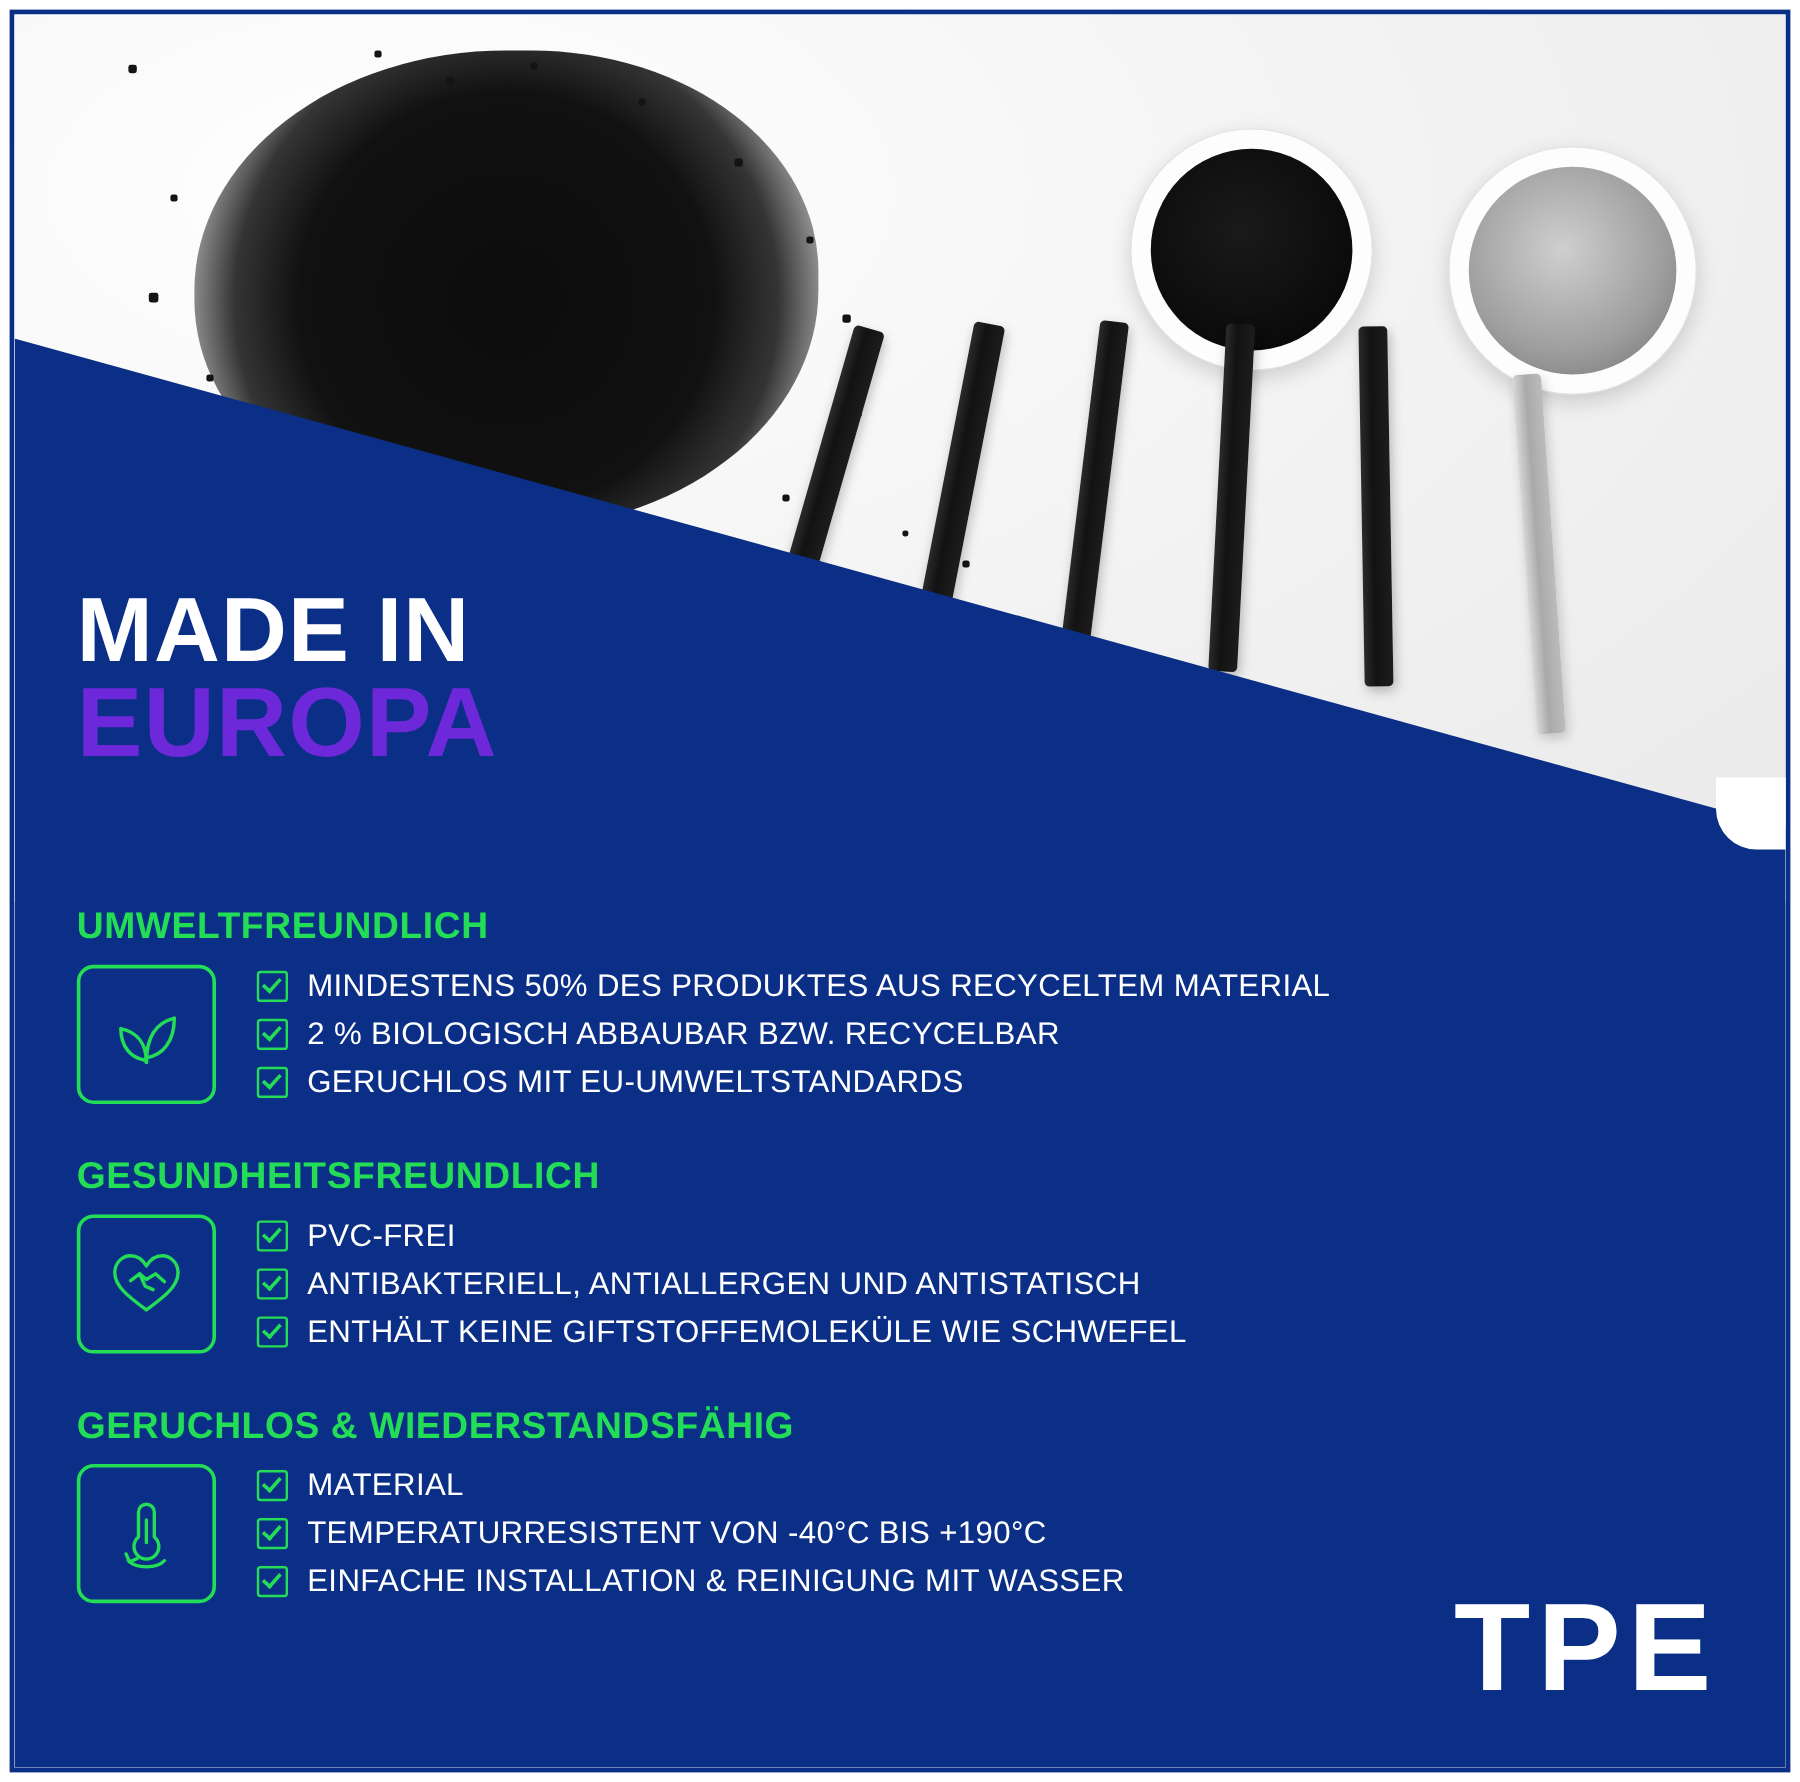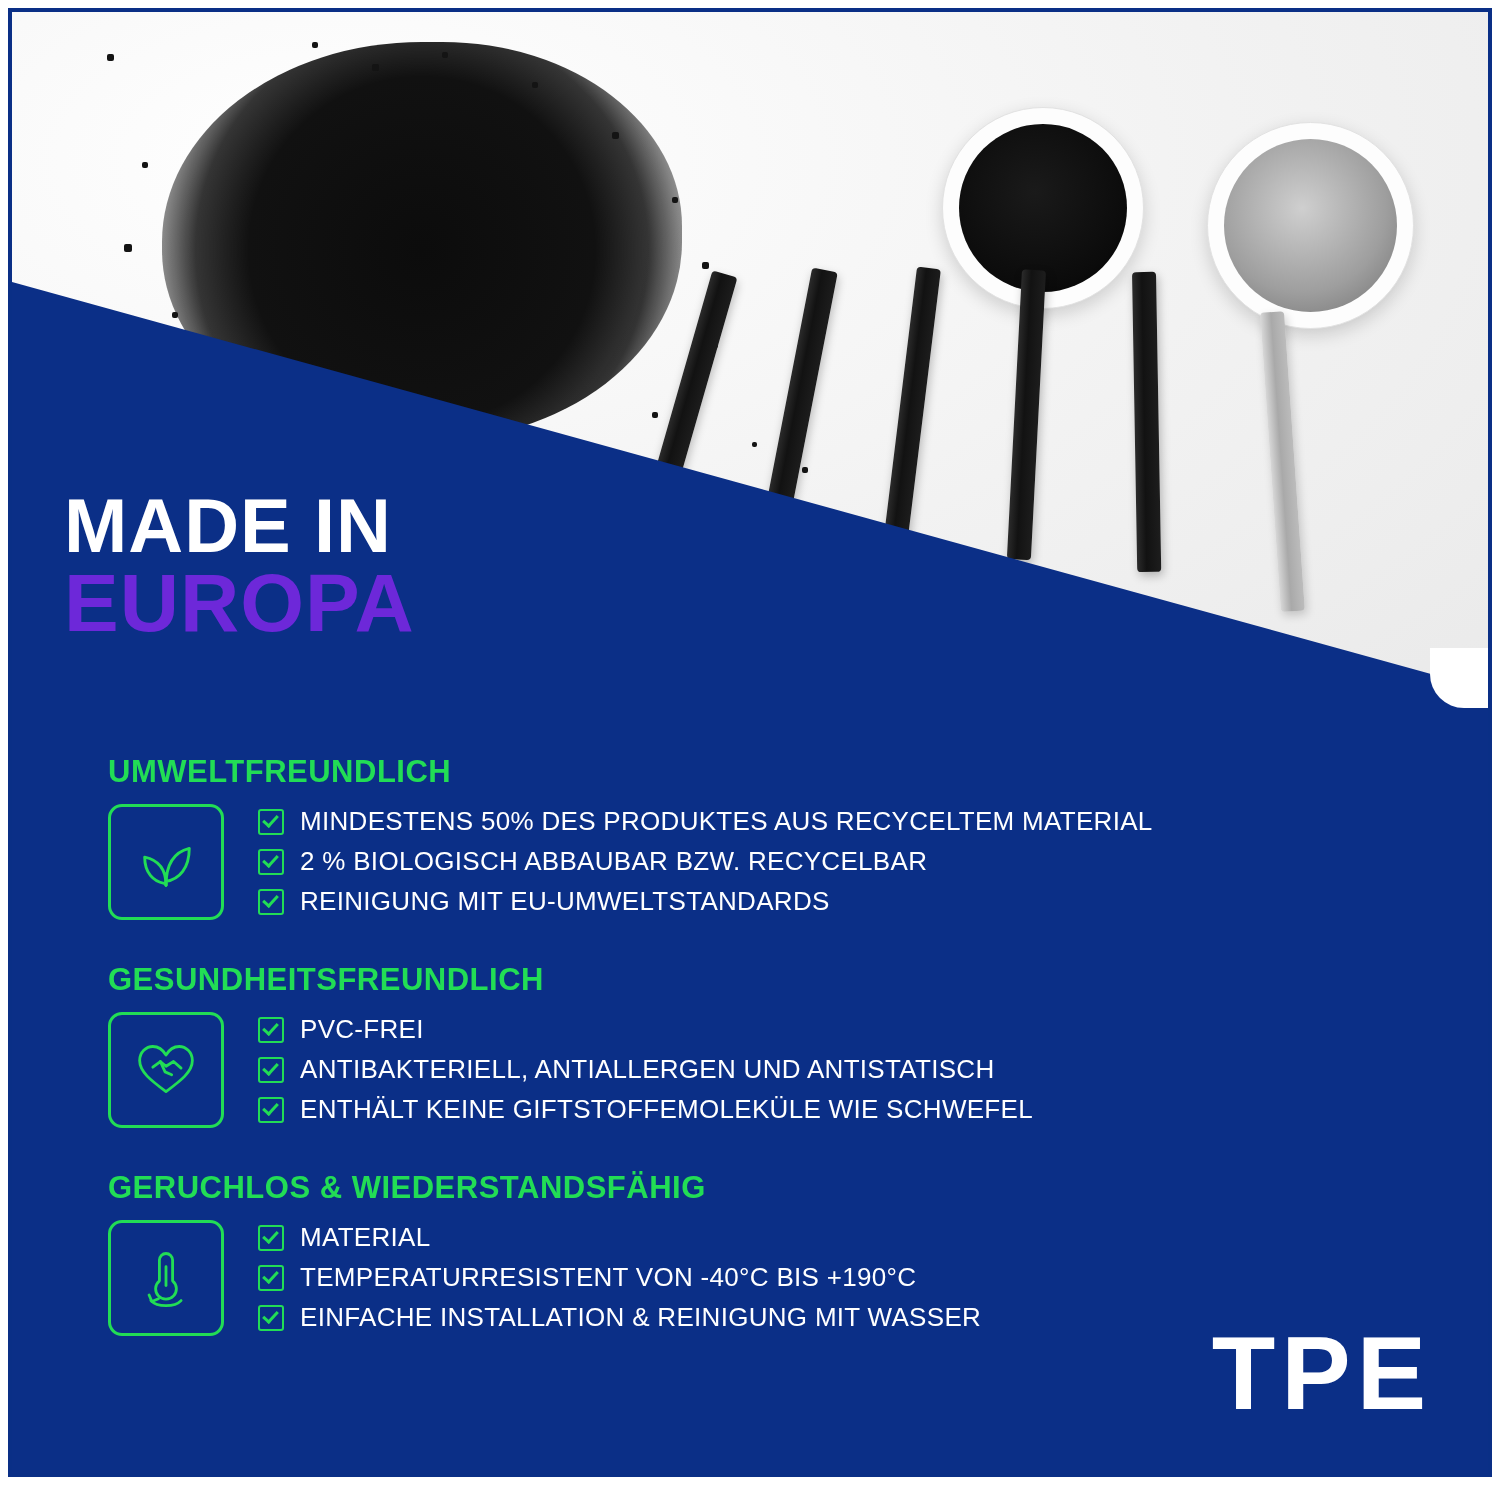--- a/index.html
+++ b/index.html
@@ -145,21 +145,20 @@
 
   
   .features {
     position: absolute;
     left: 52px;
     top: 742px;
     width: 1380px;
   }
   .feature {
     margin-bottom: 36px;
-    margin-left: 44px;
   }
   .feature-title {
     color: #22dd55;
     font-size: 31px;
     font-weight: bold;
     letter-spacing: 0.5px;
     margin-bottom: 14px;
   }
   .feature-body {
     display: flex;
@@ -292,21 +291,21 @@
             <div class="bullet">
               <span class="check"></span>
               <span class="bullet-text">MINDESTENS 50% DES PRODUKTES AUS RECYCELTEM MATERIAL</span>
             </div>
             <div class="bullet">
               <span class="check"></span>
               <span class="bullet-text">2 % BIOLOGISCH ABBAUBAR BZW. RECYCELBAR</span>
             </div>
             <div class="bullet">
               <span class="check"></span>
-              <span class="bullet-text">REINIGUNG MIT EU-UMWELTSTANDARDS</span>
+              <span class="bullet-text">GERUCHLOS MIT EU-UMWELTSTANDARDS</span>
             </div>
           </div>
         </div>
       </div>
 
       <div class="feature">
         <div class="feature-title">GESUNDHEITSFREUNDLICH</div>
         <div class="feature-body">
           <div class="icon-box">
             <svg width="64" height="60" viewBox="0 0 68 62" fill="none" stroke="#22dd55" stroke-width="3" stroke-linecap="round" stroke-linejoin="round">

